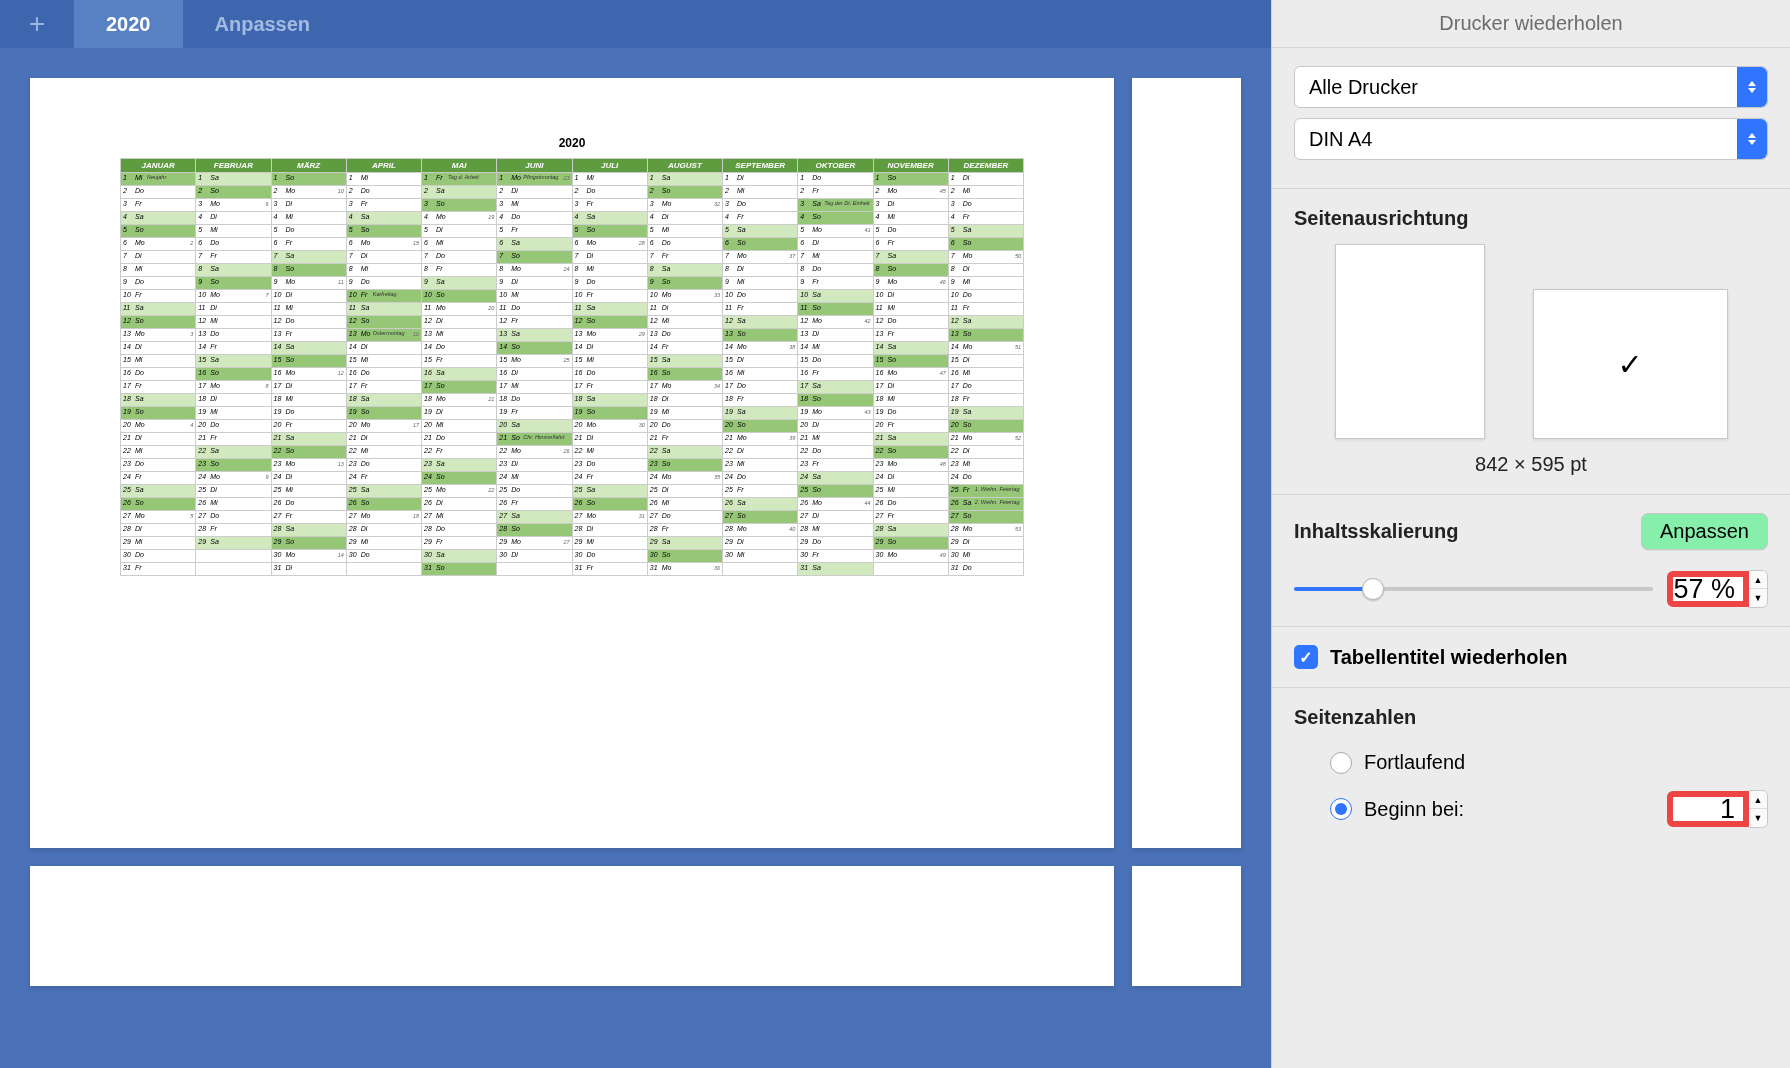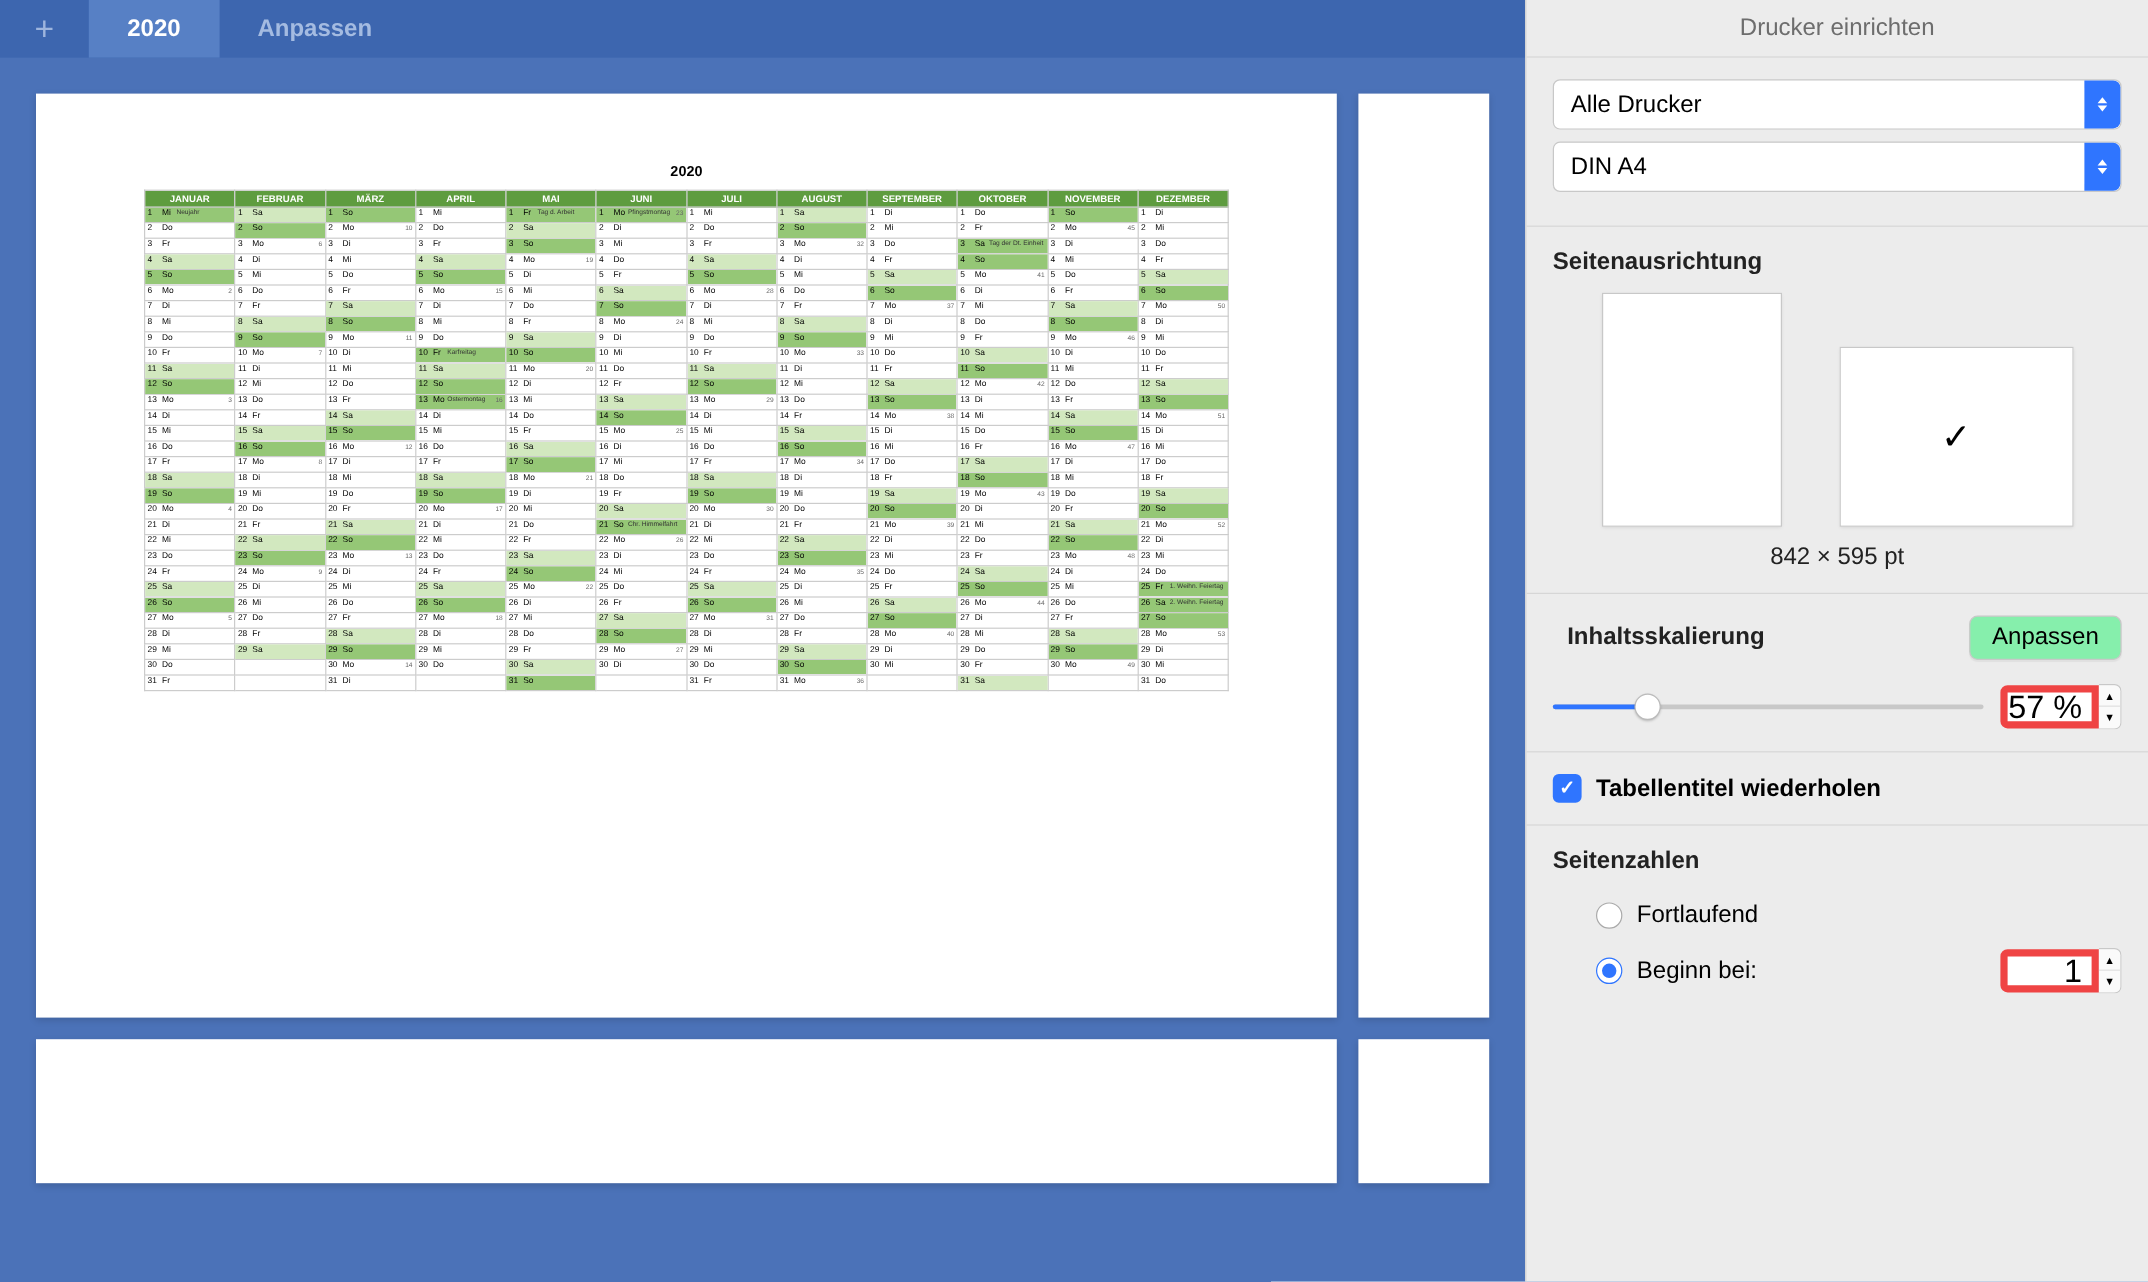--- a/index.html
+++ b/index.html
@@ -11,21 +11,21 @@
 .tab.active { background: #5780c5; color: #fff; }
 .tab.inactive { color: #a4bbe1; }
 .preview-area { flex: 1; padding: 30px; display: flex; flex-direction: column; gap: 18px; overflow: hidden; }
 .preview-row { display: flex; gap: 18px; }
 .page { background: #fff; box-shadow: 0 2px 6px rgba(0,0,0,0.15); }
 .page.main { width: 1084px; height: 770px; padding: 58px 90px 58px 90px; display: flex; flex-direction: column; }
 .page.side { width: 109px; height: 770px; }
 .page.bottom { width: 1084px; height: 120px; }
 .page.bottom-side { width: 109px; height: 120px; }
 .cal-title { text-align: center; font-size: 12px; font-weight: 700; margin-bottom: 8px; }
-#cal { border-collapse: collapse; width: 100%; table-layout: fixed; font-size: 7px; }
+#cal { border-collapse: collapse; width: 100%; table-layout: fixed; font-size: 7px; font-style: italic; }
 #cal th { background: #5e9c3f; color: #fff; font-size: 8px; font-weight: 700; padding: 2px 0; border: 1px solid #ccc; text-transform: uppercase; }
 #cal td { border: 1px solid #ccc; padding: 0; height: 13px; position: relative; }
 #cal td .dn { position: absolute; left: 2px; top: 1px; font-size: 7px; }
 #cal td .dw { position: absolute; left: 14px; top: 1px; font-size: 7px; }
 #cal td .lbl { position: absolute; left: 26px; top: 1px; font-size: 5.5px; color: #333; white-space: nowrap; }
 #cal td .wk { position: absolute; right: 2px; top: 2px; font-size: 5.5px; color: #666; }
 #cal td.sa { background: #d2e8bf; }
 #cal td.so { background: #95c776; }
 #cal td.hol { background: #95c776; }
 .right { width: 526px; background: #ececec; border-left: 1px solid #d0d0d0; display: flex; flex-direction: column; overflow-y: auto; }
@@ -36,21 +36,21 @@
 .select { display: flex; align-items: center; background: #fff; border: 1px solid #c8c8c8; border-radius: 6px; height: 42px; padding-left: 14px; margin-bottom: 10px; position: relative; font-size: 20px; }
 .select-caret { position: absolute; right: 0; top: 0; bottom: 0; width: 30px; background: #2f75ff; border-radius: 0 6px 6px 0; display: flex; flex-direction: column; align-items: center; justify-content: center; }
 .select-caret::before { content: ""; width: 0; height: 0; border-left: 4px solid transparent; border-right: 4px solid transparent; border-bottom: 5px solid #fff; margin-bottom: 2px; }
 .select-caret::after { content: ""; width: 0; height: 0; border-left: 4px solid transparent; border-right: 4px solid transparent; border-top: 5px solid #fff; }
 .orient-row { display: flex; gap: 48px; justify-content: center; margin: 10px 0 6px; }
 .orient-portrait, .orient-landscape { background: #fff; border: 1px solid #c8c8c8; box-shadow: 0 1px 3px rgba(0,0,0,0.1); display: flex; align-items: center; justify-content: center; }
 .orient-portrait { width: 150px; height: 195px; }
 .orient-landscape { width: 195px; height: 150px; margin-top: 45px; }
 .check { font-size: 30px; }
 .dim { text-align: center; font-size: 20px; color: #222; margin-top: 14px; }
-.scale-head { display: flex; align-items: center; justify-content: space-between; margin-left: 12px; }
+.scale-head { display: flex; align-items: center; justify-content: space-between; }
 .btn { background: #86efac; border: 1px solid #c8c8c8; border-radius: 7px; padding: 6px 18px; font-size: 20px; box-shadow: 0 1px 1px rgba(0,0,0,0.05); }
 .scale-row { display: flex; align-items: center; gap: 14px; margin-top: 20px; }
 .slider { position: relative; flex: 1; height: 4px; background: #c8c8c8; border-radius: 2px; }
 .slider-fill { position: absolute; left: 0; top: 0; bottom: 0; width: 22%; background: #2f75ff; border-radius: 2px; }
 .slider-thumb { position: absolute; left: 22%; top: 50%; width: 22px; height: 22px; background: #fff; border: 1px solid #bbb; border-radius: 50%; transform: translate(-50%, -50%); box-shadow: 0 1px 2px rgba(0,0,0,0.2); }
 .stepper { display: flex; align-items: center; }
 .stepper input { width: 82px; height: 36px; border: 6px solid #ef4444; border-radius: 6px 0 0 6px; text-align: right; padding-right: 8px; font-size: 27px; }
 .stepper-btns { display: flex; flex-direction: column; border: 1px solid #c8c8c8; border-left: none; border-radius: 0 6px 6px 0; overflow: hidden; }
 .stepper-btns span { width: 18px; height: 18px; display: flex; align-items: center; justify-content: center; font-size: 9px; background: #fafafa; border-bottom: 1px solid #ddd; }
 .stepper-btns span:last-child { border-bottom: none; }
@@ -1692,21 +1692,21 @@
       <div class="page side"></div>
     </div>
     <div class="preview-row">
       <div class="page bottom"></div>
       <div class="page bottom-side"></div>
     </div>
   </div>
 </div>
 
 <div class="right">
-  <div class="right-title">Drucker einrichten</div>
+  <div class="right-title">Drucker wiederholen</div>
 
   <div class="section">
     <div class="select">
       <span>Alle Drucker</span>
       <div class="select-caret"></div>
     </div>
     <div class="select">
       <span>DIN A4</span>
       <div class="select-caret"></div>
     </div>

